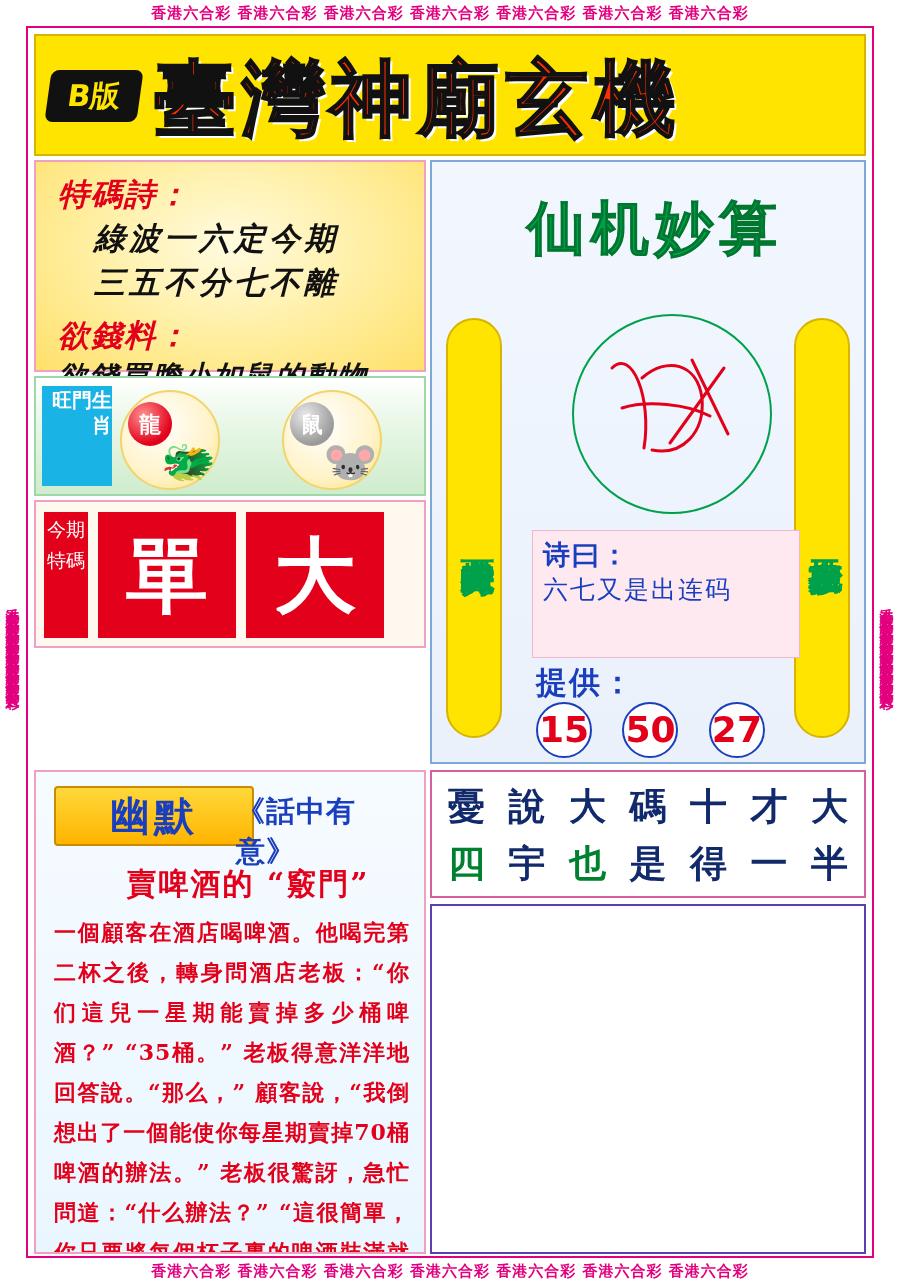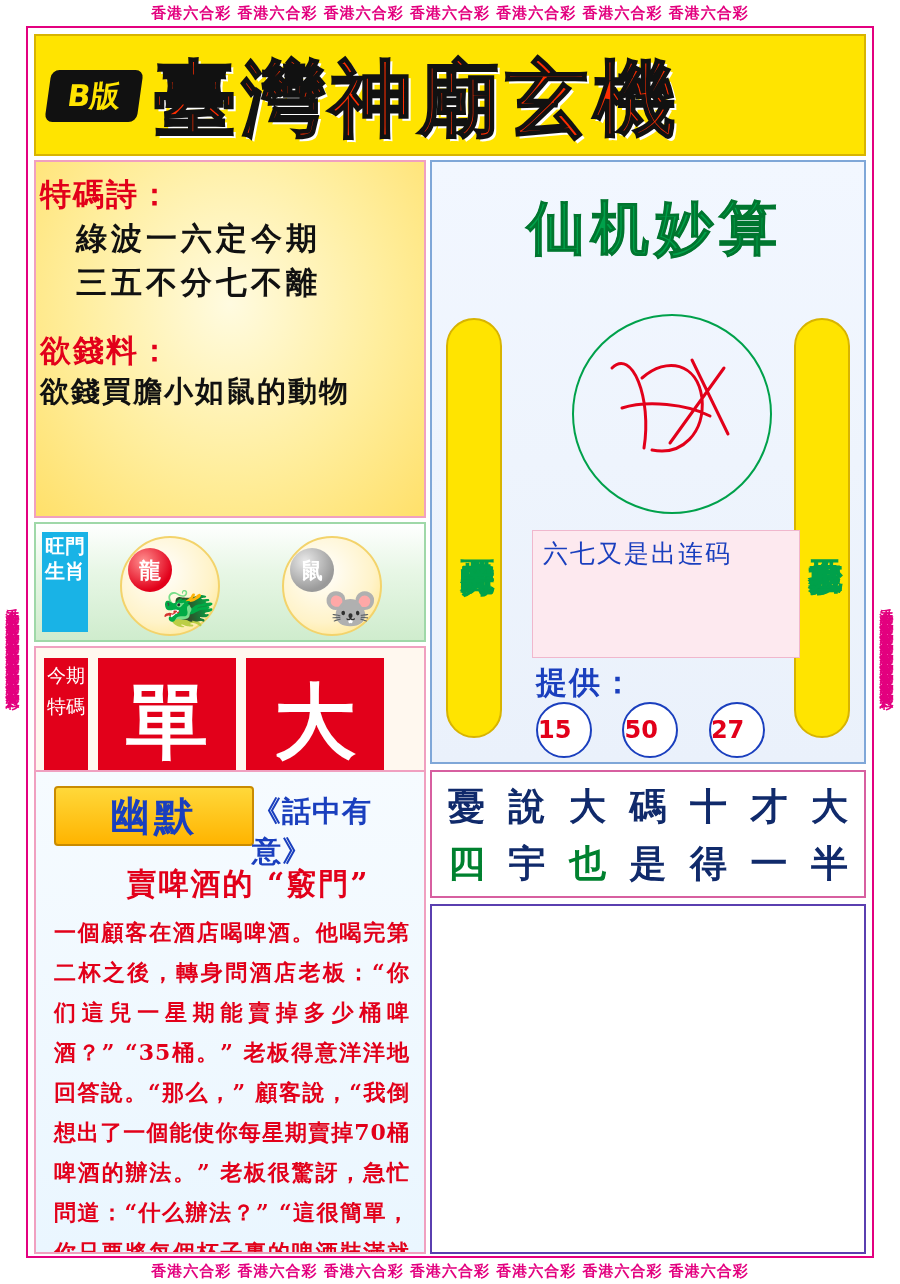--- a/index.html
+++ b/index.html
@@ -103,25 +103,26 @@
     font-family: Liberation Serif, serif;
     letter-spacing: 6px;
     -webkit-text-stroke: 2px #111;
     text-shadow: 3px 3px 0 #ffffff;
     white-space: nowrap;
   }
   
   .left-col { position: absolute; left: 6px; top: 132px; width: 392px; }
   .poem-box {
     position: relative;
-    width: 392px; height: 358px;
+    width: 392px; height: 212px;
     box-sizing: border-box;
     border: 2px solid #f0a0c0;
     background: radial-gradient(ellipse at 50% 40%, #fffbe0 0%, #ffee9e 55%, #ffe06a 100%);
-    padding: 12px 4px;
+    padding: 12px 22px;
+    font-style: italic;
   }
   .lbl-red {
     color: #e2001a;
     font-size: 31px;
     font-weight: bold;
     font-family: "DejaVu Serif", serif;
     letter-spacing: 2px;
   }
   .poem-line {
     color: #111;
@@ -145,26 +146,26 @@
     margin-top: 4px;
     width: 392px; height: 120px;
     box-sizing: border-box;
     border: 2px solid #9fd8a8;
     background: linear-gradient(180deg,#ffffff 0%, #e8f7e6 40%, #cfeccd 100%);
     overflow: hidden;
   }
   .zodiac-label {
     position: absolute;
     left: 6px; top: 8px;
-    width: 46px; height: 100px;
+    width: 70px; height: 100px;
     background: #19b3e6;
     color: #fff;
     font-size: 20px;
     font-weight: bold;
-    text-align: center;
+    text-align: right;
     line-height: 25px;
     padding-top: 2px;
     box-sizing: border-box;
     font-family: "DejaVu Sans", sans-serif;
   }
   .ani {
     position: absolute;
     top: 12px;
     width: 96px; height: 96px;
     border-radius: 50%;
@@ -321,23 +322,23 @@
     font-family: "DejaVu Serif", serif;
     letter-spacing: 2px;
   }
   .nums { position: absolute; left: 104px; top: 540px; width: 280px; }
   .num-ball {
     display: inline-block;
     width: 52px; height: 52px;
     border: 2px solid #1a3fbe;
     border-radius: 50%;
     color: #e2001a;
-    font-size: 24px;
-    font-weight: bold;
-    text-align: left;
+    font-size: 36px;
+    font-weight: bold;
+    text-align: center;
     line-height: 52px;
     margin-right: 26px;
     font-family: "DejaVu Sans", sans-serif;
     background: #fff;
   }
   .charbox {
     position: absolute;
     left: 402px; top: 742px;
     width: 436px; height: 128px;
     box-sizing: border-box;
@@ -388,21 +389,21 @@
     color: #1a3fbe;
     font-size: 40px;
     font-weight: bold;
     text-align: center;
     line-height: 56px;
     font-family: "DejaVu Serif", serif;
     letter-spacing: 4px;
   }
   .humor-sub {
     position: absolute;
-    left: 198px; top: 10px;
+    left: 182px; top: 10px;
     font-size: 29px;
     font-weight: bold;
     color: #1a3fbe;
     font-family: "DejaVu Serif", serif;
     letter-spacing: 1px;
   }
   .humor-title {
     position: absolute;
     left: 0; top: 92px;
     width: 392px;
@@ -447,21 +448,21 @@
       <div class="title-badge">B版</div>
       <div class="title-main">臺灣神廟玄機</div>
     </div>
 
     <div class="left-col">
 
       <div class="poem-box">
         <div class="lbl-red">特碼詩：</div>
         <div class="poem-line">綠波一六定今期</div>
         <div class="poem-line">三五不分七不離</div>
-        <div class="lbl-red" style="margin-top:26px;">欲錢料：</div>
+        <div class="lbl-red" style="margin-top:11px;">欲錢料：</div>
         <div class="poem-ani">欲錢買膽小如鼠的動物</div>
       </div>
 
       <div class="zodiac-box">
         <div class="zodiac-label">旺門生肖</div>
         <div class="ani ani1">
           <div class="ani-ball">龍</div>
           <div class="ani-emoji">🐲</div>
         </div>
         <div class="ani ani2">
@@ -483,20 +484,21 @@
 
         <div class="pill pill-left">龙虎对峙在两旁</div>
         <div class="pill pill-right">左抄右抱出玉泉</div>
 
         <div class="scribble-circle"></div>
         <svg class="scribble" viewBox="0 0 160 140">
           <path d="M20,30 C40,10 60,60 52,110 M50,40 C75,18 105,25 110,60 C113,95 90,118 60,112 M100,22 L136,96 M132,30 L78,105 M30,70 C55,62 95,66 118,78" fill="none" stroke="#e2001a" stroke-width="3" stroke-linecap="round"></path>
         </svg>
 
         <div class="poem-card">
+          <div class="ttl">诗曰：</div>
           <div class="ln">六七又是出连码</div>
         </div>
 
         <div class="provide">提供：</div>
         <div class="nums">
           <span class="num-ball">15</span>
           <span class="num-ball">50</span>
           <span class="num-ball">27</span>
         </div>
       </div>

